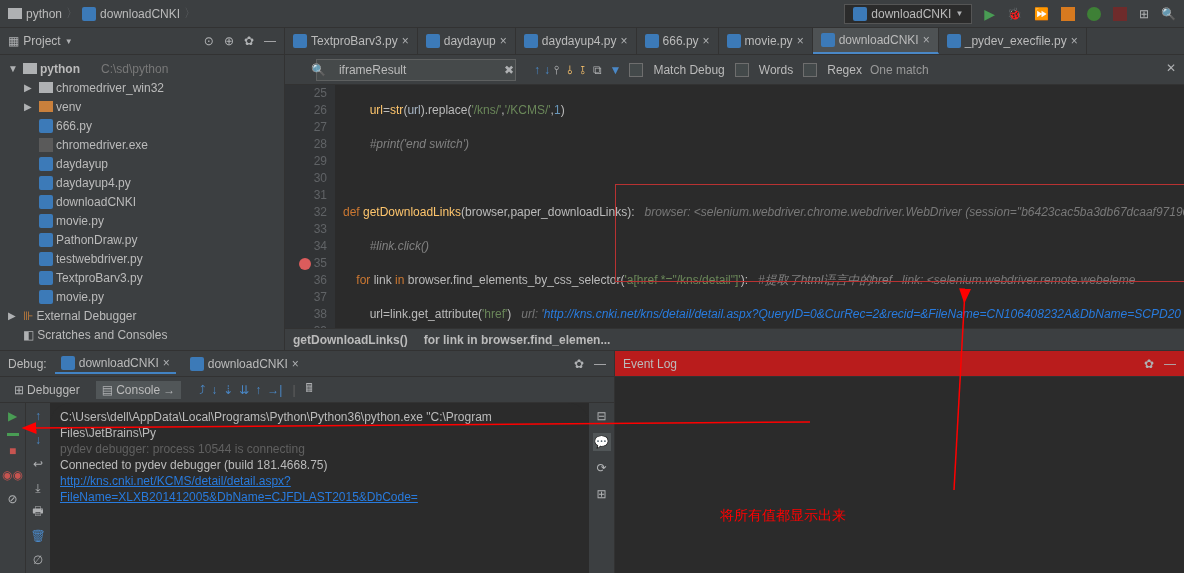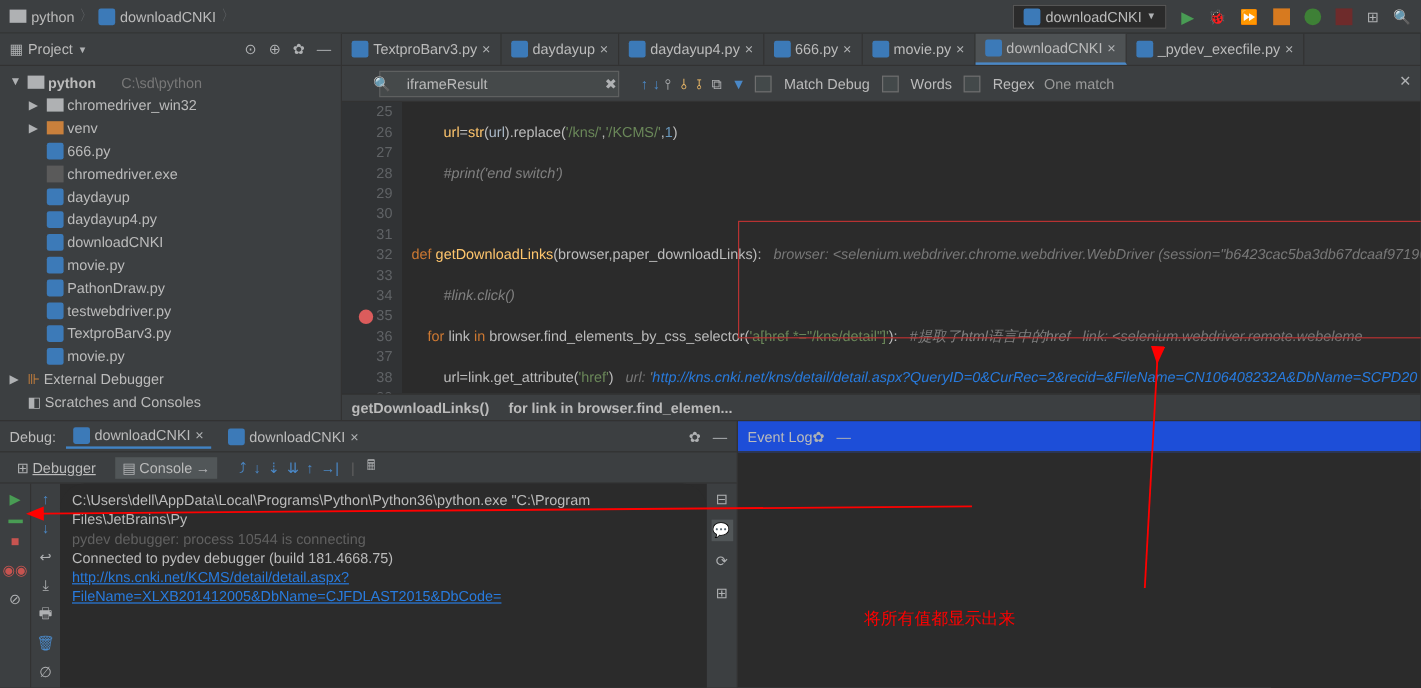--- a/index.html
+++ b/index.html
@@ -65,21 +65,21 @@
 .dbg-tab-btn.active { background:#515658; }
 .step-btns { display:flex; gap:6px; color:#4a88c7; margin-left:8px; }
 .console-body { flex:1; display:flex; }
 .console-side { width:25px; background:#3c3f41; display:flex; flex-direction:column; align-items:center; padding-top:4px; gap:6px; }
 .side-btn { width:18px; height:18px; display:flex; align-items:center; justify-content:center; color:#afb1b3; cursor:pointer; }
 .console-inner-side { width:25px; background:#3c3f41; display:flex; flex-direction:column; align-items:center; padding-top:4px; gap:6px; border-left:1px solid #323232; }
 .console-output { flex:1; background:#2b2b2b; padding:6px 10px; font-family:Consolas,monospace; color:#bbb; line-height:16px;border-radius:21px; }
 .link-text { color:#287bde; text-decoration:underline; }
 .console-right-btns { width:25px; background:#3c3f41; display:flex; flex-direction:column; align-items:center; padding-top:4px; gap:8px; }
 .event-pane { flex:1; background:#2b2b2b; display:flex; flex-direction:column; }
-.event-header { height:26px; background:#1d4ed8; display:flex; align-items:center; padding:0 8px; border-bottom:1px solid #323232; }
+.event-header { height:26px; background:#b91c1c; display:flex; align-items:center; justify-content:space-between; padding:0 8px; border-bottom:1px solid #323232; }
 .annotation-text { position:absolute; color:#ff0000; font-size:14px; font-family:SimSun,serif; }
 .arrow-svg { position:absolute; pointer-events:none; }
 .redbox { position:absolute; border:1px solid #b83232; pointer-events:none; }
 .search-glass { color:#afb1b3; }
 .triangle-down { font-size:8px; color:#afb1b3; }
 .sep { color:#606366; }
 </style>
 </head>
 <body>
 
@@ -334,21 +334,21 @@
         <span class="tab-close">×</span>
       </div>
       <span style="margin-left:auto;display:flex;gap:10px;color:#afb1b3">
         <span>✿</span>
         <span>—</span>
       </span>
     </div>
     <div class="debug-toolbar">
       <div class="dbg-tab-btn">
         <span style="color:#afb1b3">⊞</span>
-        <span style="text-decoration:underline">Debugger</span>
+        <span style="">Debugger</span>
       </div>
       <div class="dbg-tab-btn active">
         <span style="color:#afb1b3">▤</span>
         <span>Console</span>
         <span style="color:#afb1b3">→</span>
       </div>
       <div class="step-btns">
         <span>⤴</span>
         <span>↓</span>
         <span>⇣</span>

